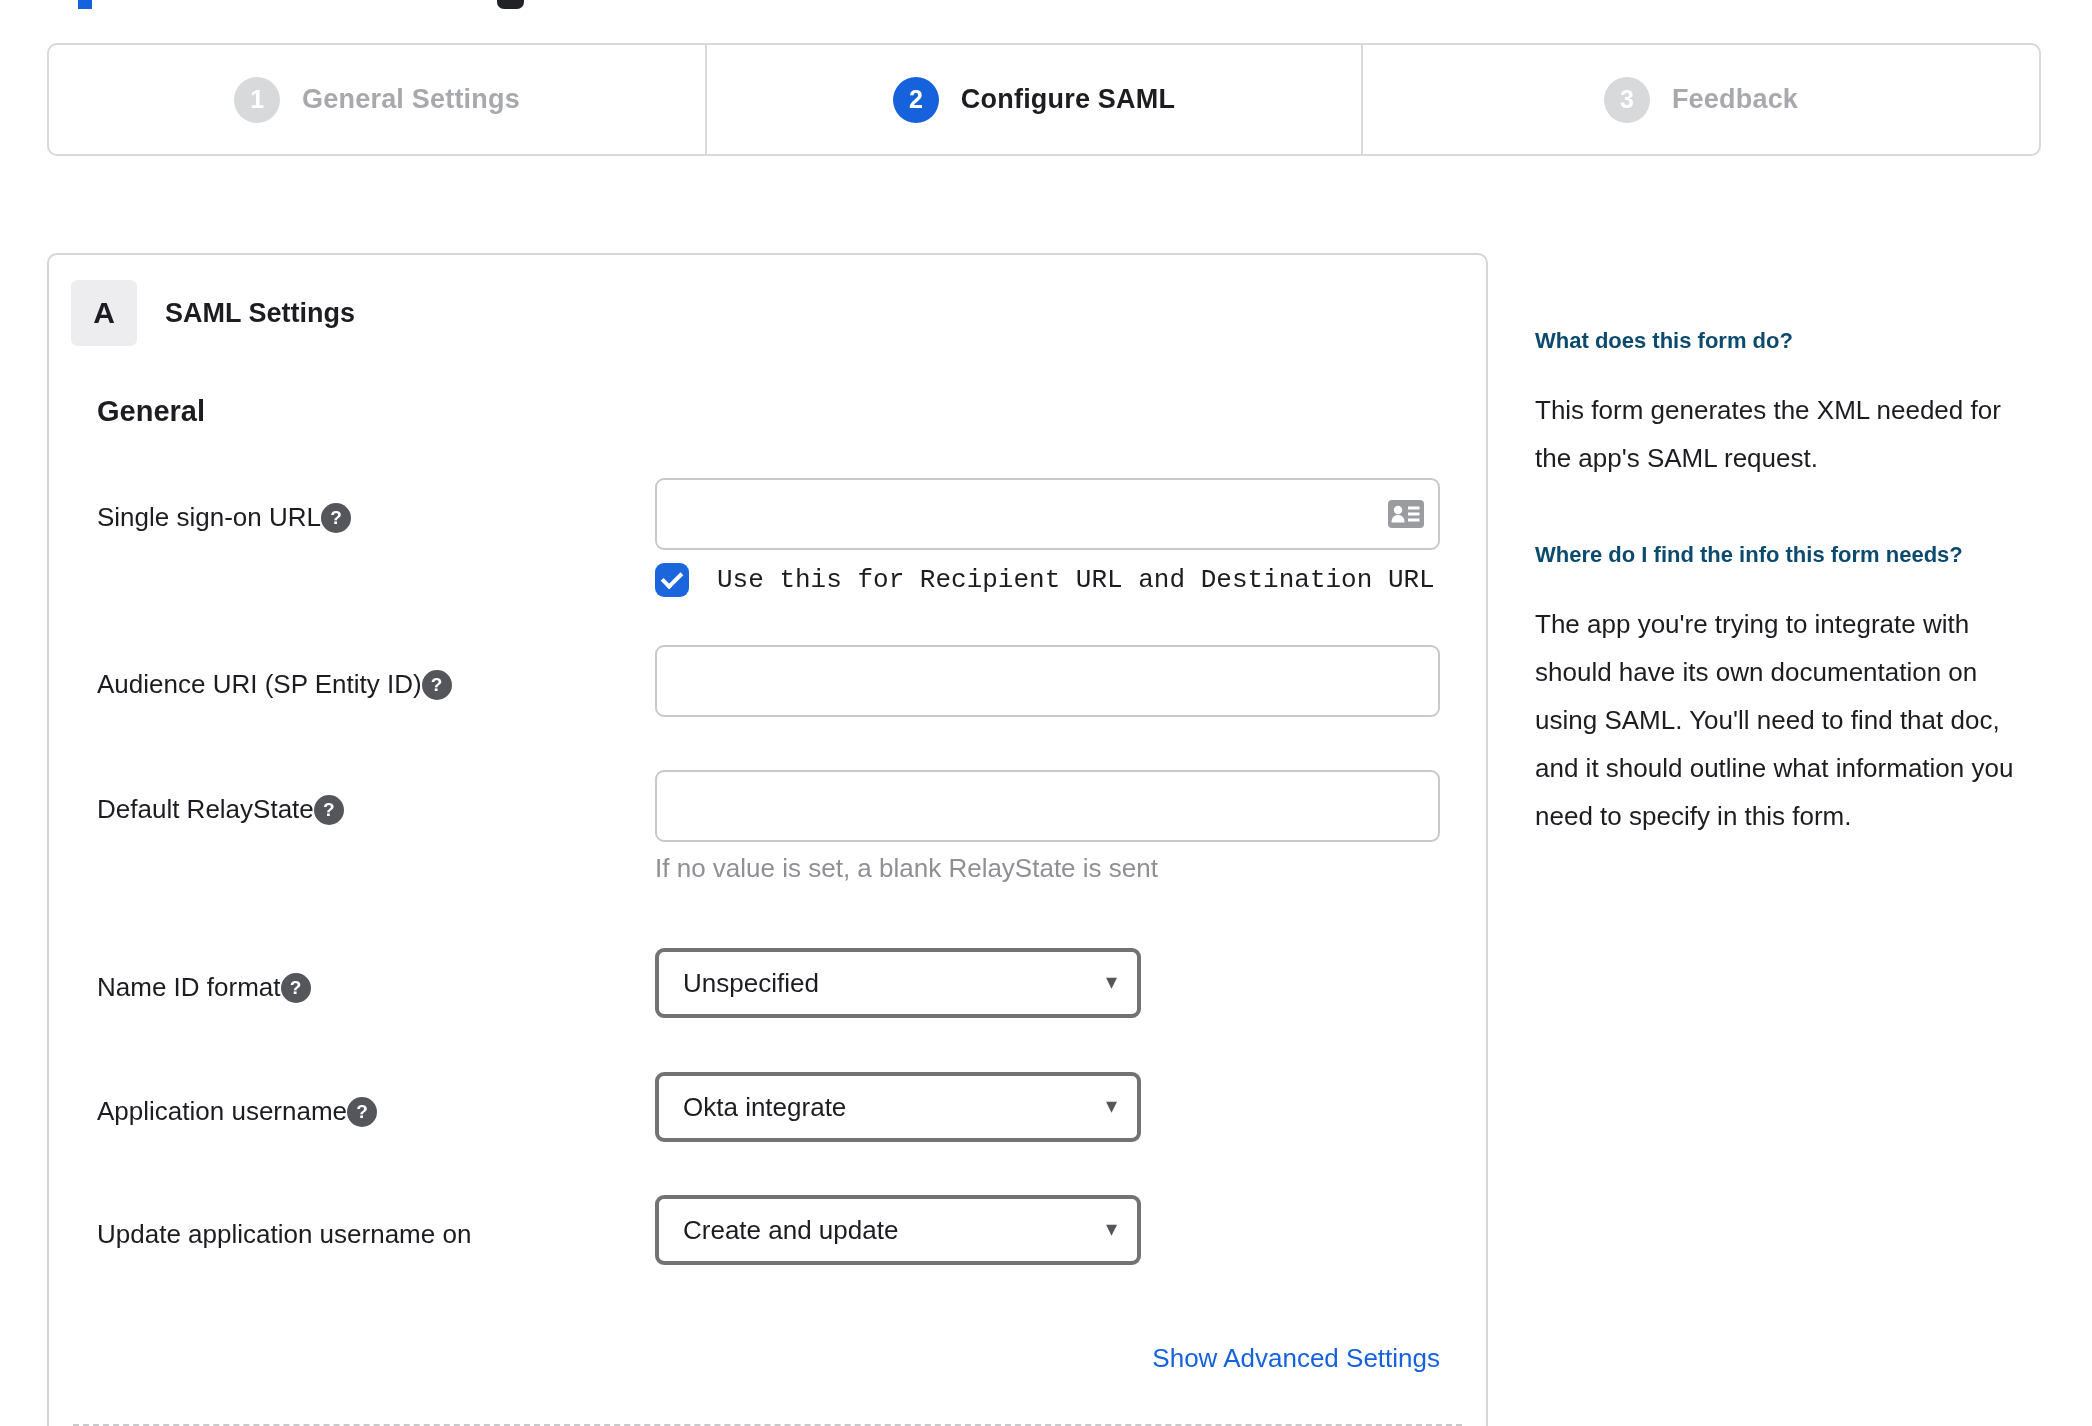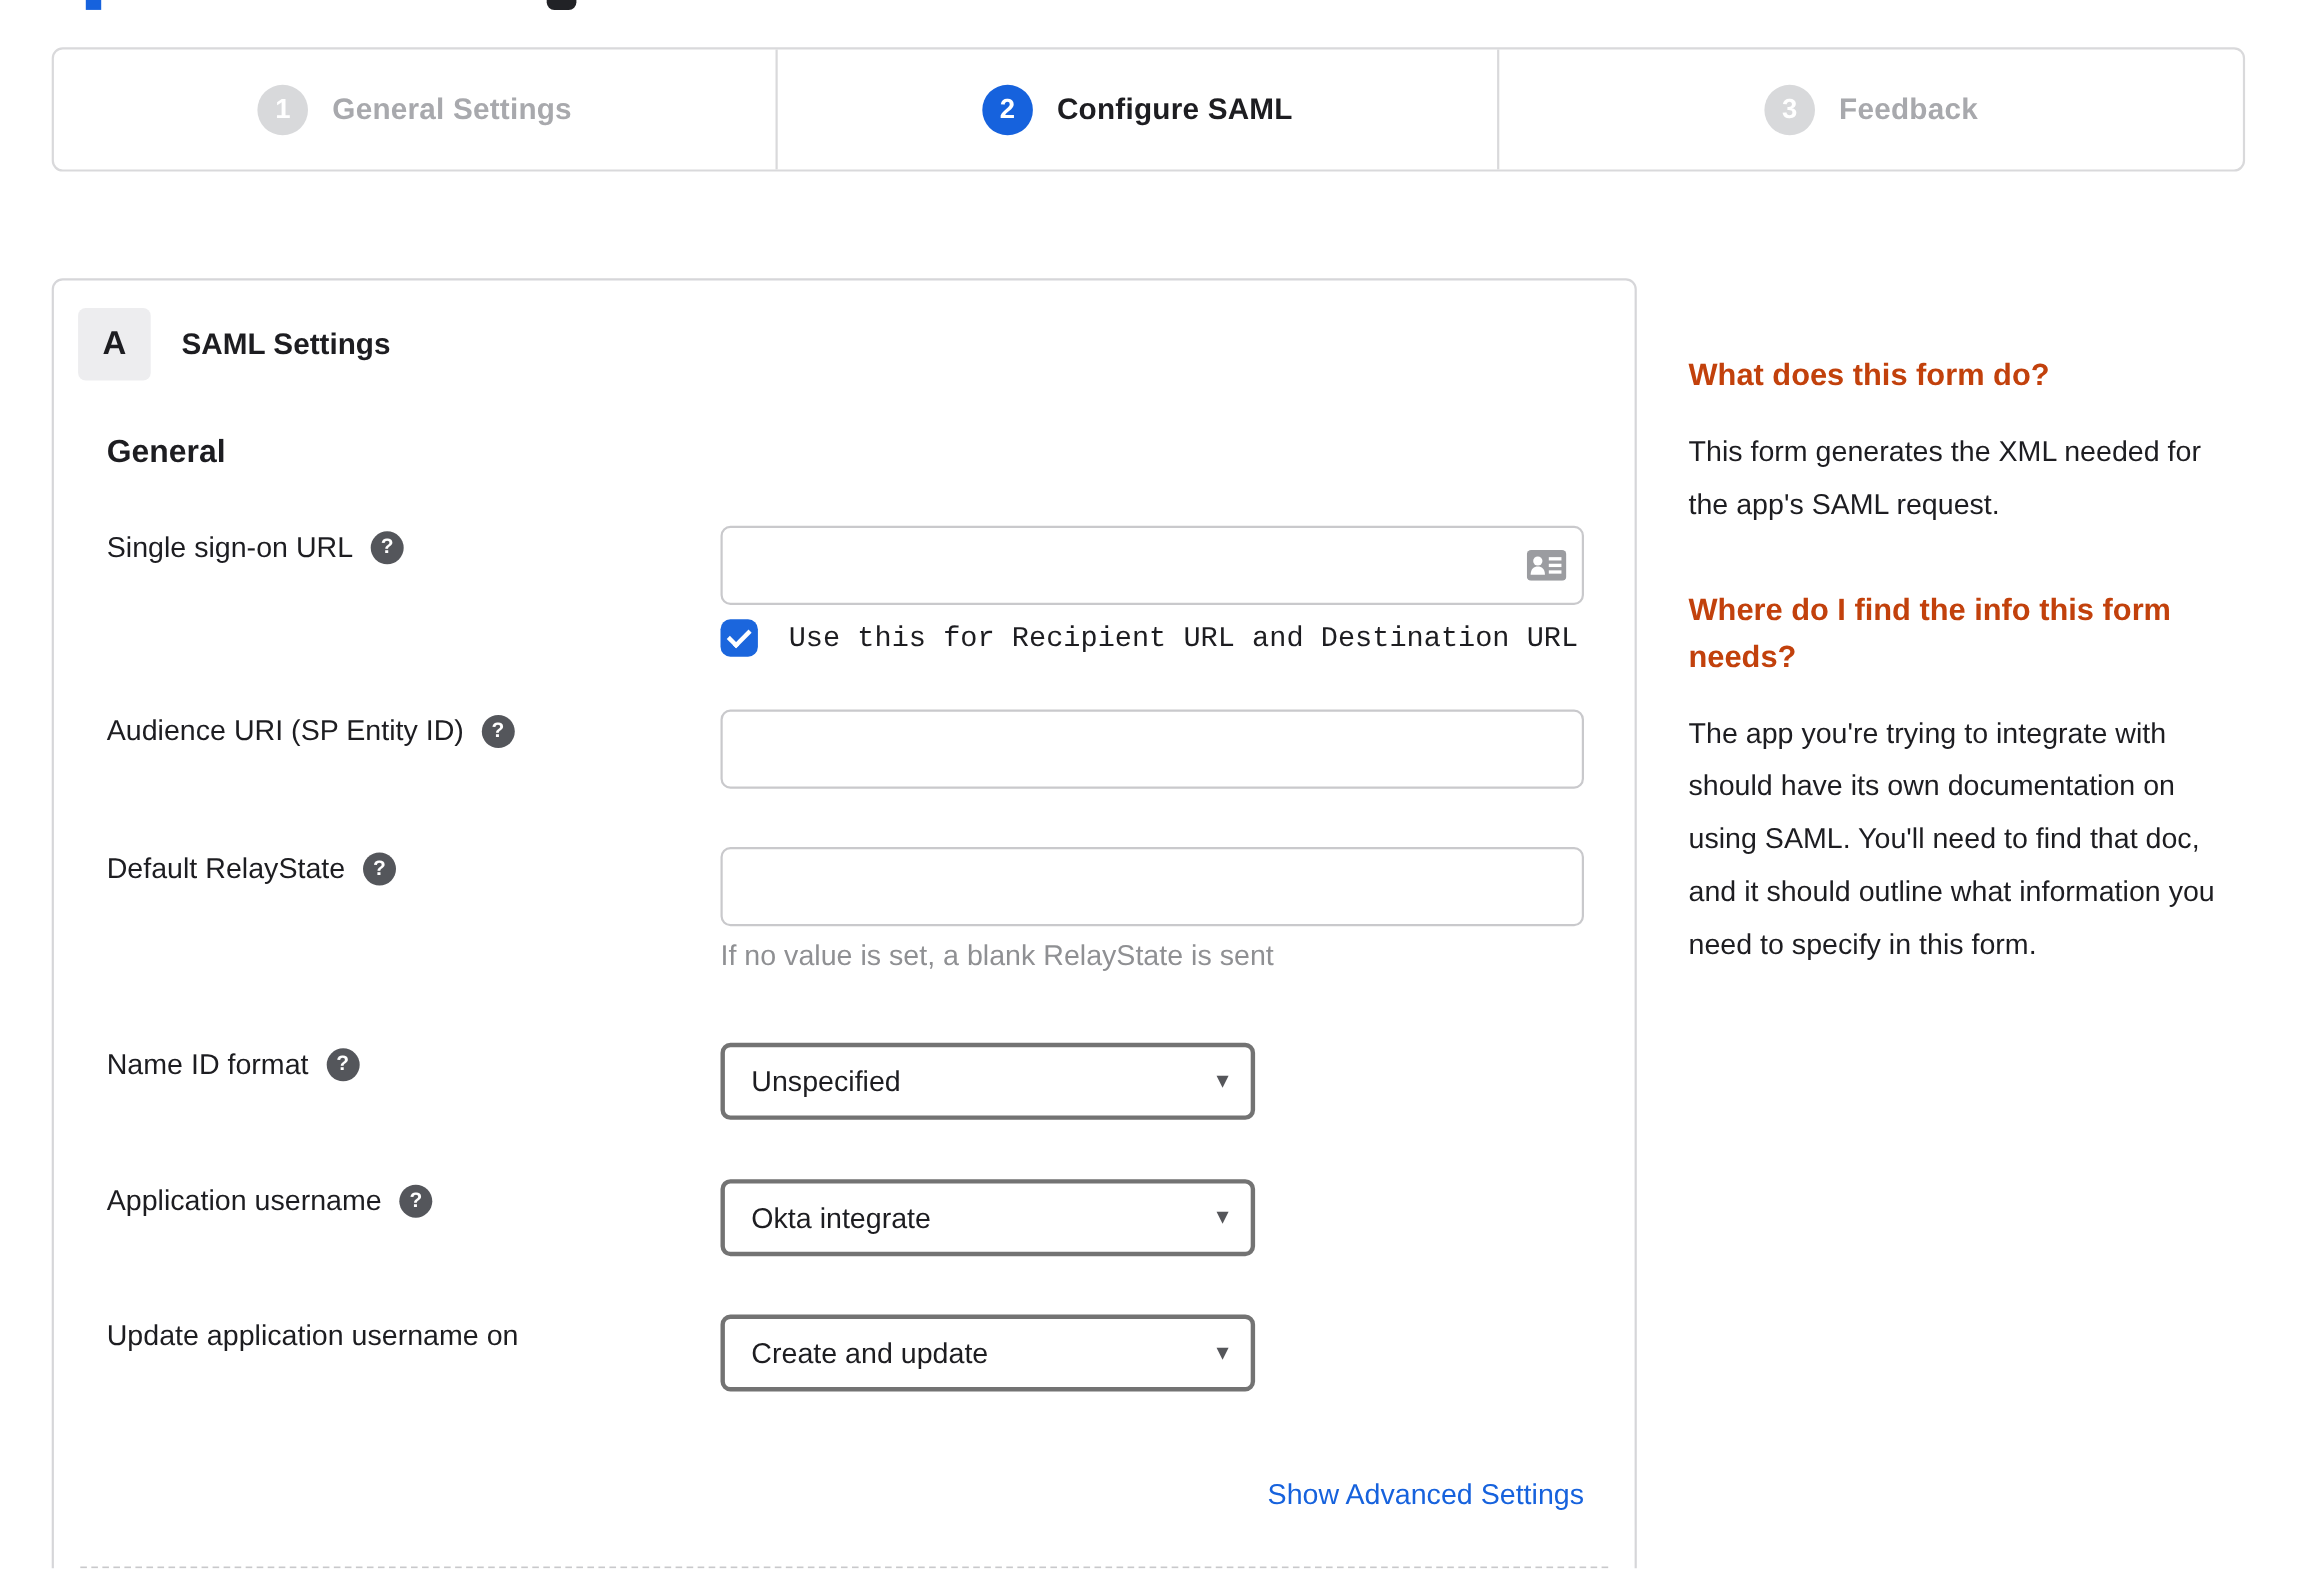--- a/index.html
+++ b/index.html
@@ -41,21 +41,21 @@
     font-size:30px; font-weight:bold; color:#1d1d21;
   }
   .section-title {
     position:absolute; left:116px; top:25px; height:66px; display:flex; align-items:center;
     font-size:27px; font-weight:bold;
   }
   .group-heading { position:absolute; left:48px; top:140px; font-size:29px; font-weight:bold; }
 
   .row { position:absolute; left:0; width:100%; }
   .field-label {
-    position:absolute; left:48px; top:4px; display:flex; align-items:center; gap:16px;
+    position:absolute; left:48px; top:24px; display:flex; align-items:center; 
     font-size:26px; color:#1d1d21; white-space:nowrap;
   }
   .help-icon {
     width:30px; height:30px; border-radius:50%; background:#54565b; color:#fff;
     font-size:19px; font-weight:bold; display:inline-flex; align-items:center; justify-content:center;
     flex:0 0 auto; cursor:default;
   }
   .text-input {
     position:absolute; left:606px; top:0; width:785px; height:72px;
     border:2px solid #c9c9cc; border-radius:9px; background:#fff;
@@ -91,21 +91,21 @@
   }
 
   .advanced-link {
     position:absolute; right:46px; top:1086px; font-size:26px; line-height:34px;
     color:#1662dd; text-decoration:none; cursor:pointer;
   }
   .dashed-divider { position:absolute; left:24px; right:24px; top:1169px; border-top:2px dashed #c9c9cb; }
 
   
   .sidebar { position:absolute; left:1535px; top:320px; width:492px; }
-  .sidebar h3 { font-size:28px; font-weight:bold; line-height:42px; margin:0 0 24px; color:#c2410c; }
+  .sidebar h3 { font-size:22px; font-weight:bold; line-height:42px; margin:0 0 24px; color:#0c4a6e; }
   .sidebar p { font-size:26px; line-height:48px; margin:0 0 52px; color:#1d1d21; }
 </style>
 </head>
 <body>
 
 <div class="screen">
 
   <div class="logo-frag"></div>
   <div class="appicon-frag"></div>
 

